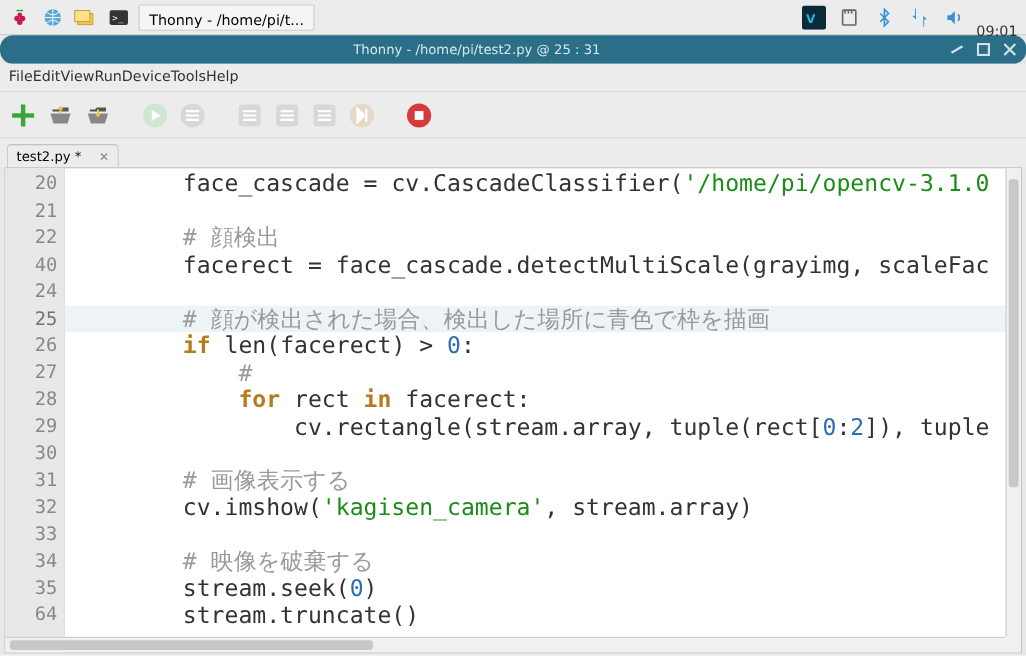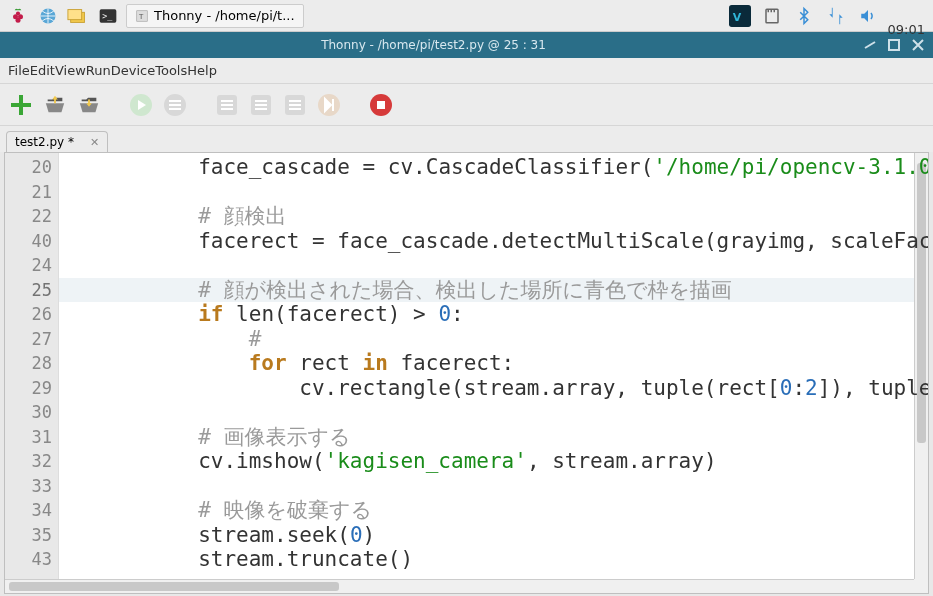--- a/index.html
+++ b/index.html
@@ -26,31 +26,33 @@
   .taskbar-right { margin-left: auto; display: flex; align-items: center; gap: 8px; padding: 0 8px; }
   .tb-icon { width: 24px; height: 24px; display: flex; align-items: center; justify-content: center; }
   .tb-task {
     display: flex; align-items: center; gap: 5px;
     background: #f5f5f5;
     border: 1px solid #ccc;
     padding: 2px 8px;
     border-radius: 2px;
     height: 24px;
     min-width: 160px;
+    flex-direction: column;
   }
   .clock { font-size: 13px; color: #333; margin-top: 28px; }
 
   
   .titlebar {
     height: 26px;
     background: #2a6e88;
     color: #d8e8ef;
     display: flex;
     align-items: center;
     padding: 0 6px;
+    border-radius: 12px;
   }
   .titlebar .title { flex: 1; text-align: center; font-size: 12px; }
   .titlebar .wincontrols { display: flex; gap: 6px; }
   .titlebar .winctl { width: 18px; height: 18px; color: #cfe1e9; display:flex;align-items:center;justify-content:center; cursor:pointer; }
 
   
   .menubar {
     height: 26px;
     background: #ececec;
     display: flex;
@@ -103,21 +105,20 @@
   }
 
   
   .editor-wrap {
     position: relative;
     height: 442px;
     background: #fff;
     border: 1px solid #bfbfbf;
     margin: 0 4px 4px 4px;
     display: flex;
-    gap: 32px;
   }
   .gutter {
     background: #e8e8e8;
     width: 54px;
     padding: 2px 6px 2px 2px;
     text-align: right;
     color: #888;
     font-family: "DejaVu Sans Mono", Menlo, Consolas, monospace;
     font-size: 17px;
     line-height: 24.5px;
@@ -350,21 +351,21 @@
       <div class="gnum">26</div>
       <div class="gnum">27</div>
       <div class="gnum">28</div>
       <div class="gnum">29</div>
       <div class="gnum">30</div>
       <div class="gnum">31</div>
       <div class="gnum">32</div>
       <div class="gnum">33</div>
       <div class="gnum">34</div>
       <div class="gnum">35</div>
-      <div class="gnum">43</div>
+      <div class="gnum">64</div>
     </div>
   <div class="code" id="code"><div style="position: relative; z-index: 1;">        face_cascade <span class="op">=</span> cv.CascadeClassifier(<span class="str">'/home/pi/opencv-3.1.0</span></div><div style="position: relative; z-index: 1;">&nbsp;</div><div style="position: relative; z-index: 1;">        <span class="com"># 顔検出</span></div><div style="position: relative; z-index: 1;">        facerect <span class="op">=</span> face_cascade.detectMultiScale(grayimg, scaleFac</div><div style="position: relative; z-index: 1;">&nbsp;</div><div style="position: relative; z-index: 1;">        <span class="com"># 顔が検出された場合、検出した場所に青色で枠を描画</span></div><div style="position: relative; z-index: 1;">        <span class="kw">if</span> len(facerect) <span class="op">&gt;</span> <span class="num">0</span>:</div><div style="position: relative; z-index: 1;">            <span class="com">#</span></div><div style="position: relative; z-index: 1;">            <span class="kw">for</span> rect <span class="kw">in</span> facerect:</div><div style="position: relative; z-index: 1;">                cv.rectangle(stream.array, tuple(rect[<span class="num">0</span>:<span class="num">2</span>]), tuple</div><div style="position: relative; z-index: 1;">&nbsp;</div><div style="position: relative; z-index: 1;">        <span class="com"># 画像表示する</span></div><div style="position: relative; z-index: 1;">        cv.imshow(<span class="str">'kagisen_camera'</span>, stream.array)</div><div style="position: relative; z-index: 1;">&nbsp;</div><div style="position: relative; z-index: 1;">        <span class="com"># 映像を破棄する</span></div><div style="position: relative; z-index: 1;">        stream.seek(<span class="num">0</span>)</div><div style="position: relative; z-index: 1;">        stream.truncate()</div></div>
   <div class="vscroll">
       <div class="thumb"></div>
     </div>
   <div class="hscroll">
       <div class="thumb"></div>
     </div>
   <div class="scroll-corner"></div>
 </div>

